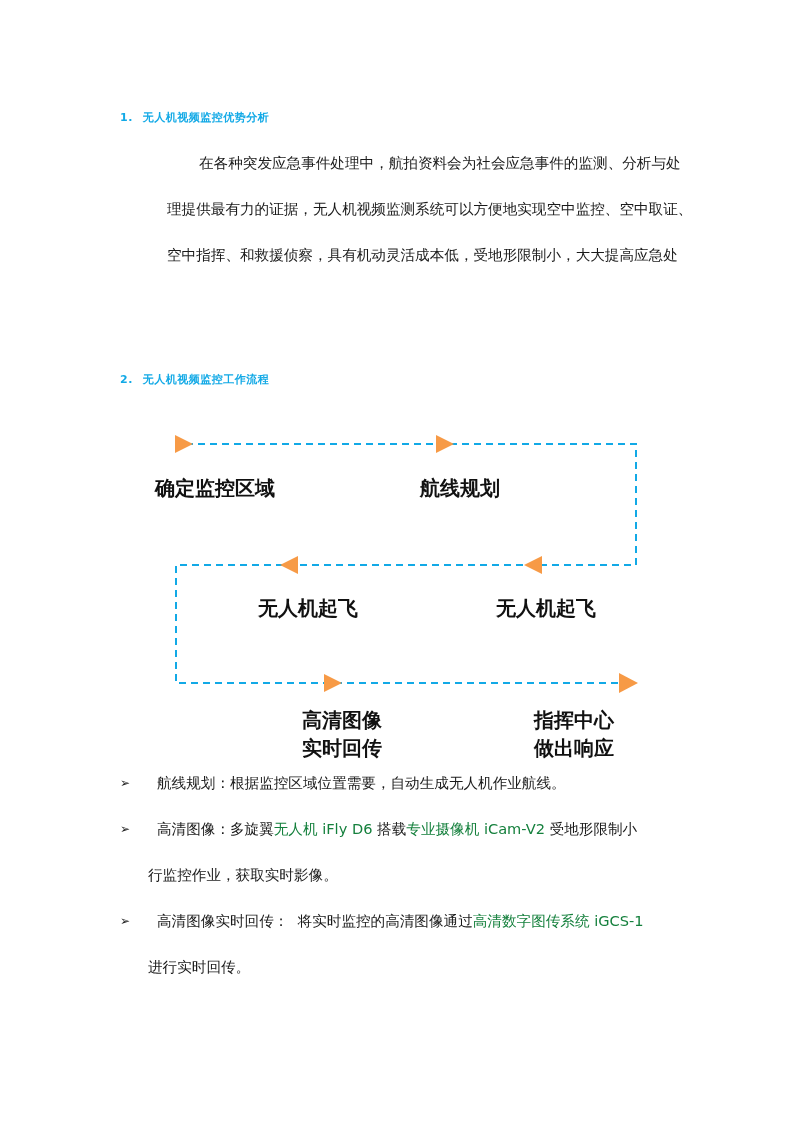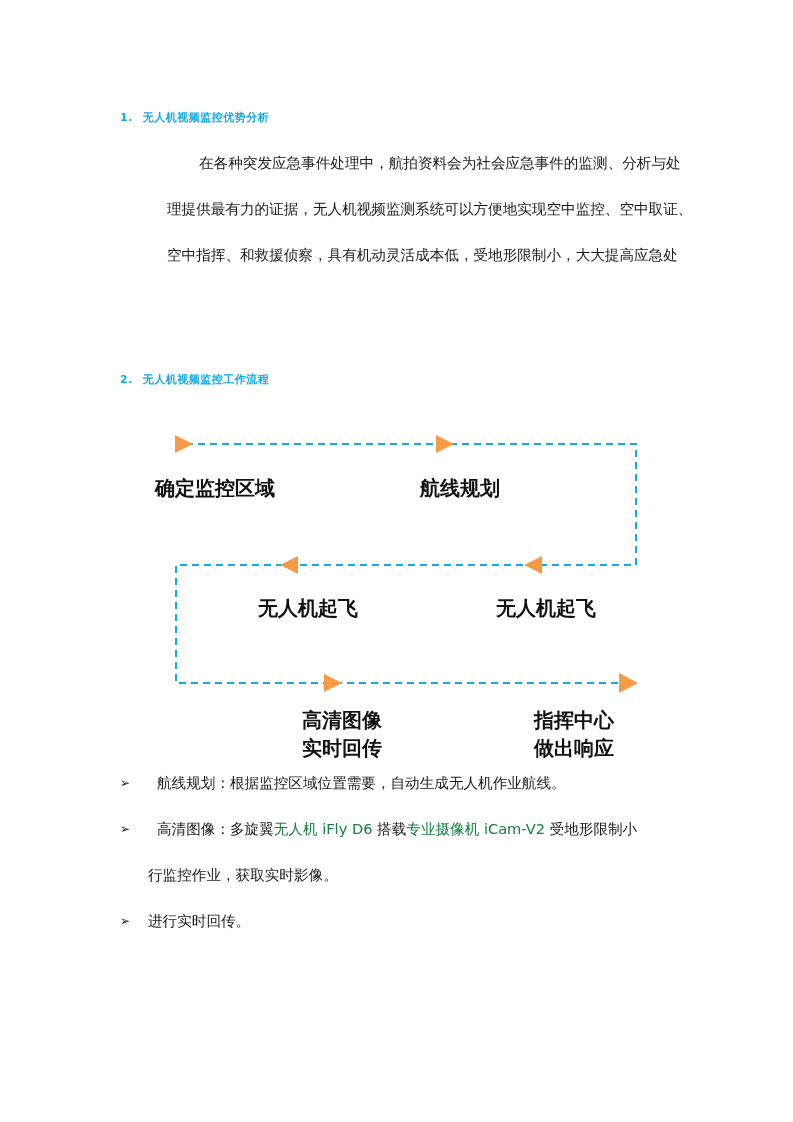--- a/index.html
+++ b/index.html
@@ -82,15 +82,16 @@
   <span class="marker">➢</span>
   <span class="content">
     <span class="row"><b>高清图像：</b><span>多旋翼</span><span class="link">无人机 iFly D6</span><span> 搭载</span><span class="link">专业摄像机 iCam-V2</span><span> 受地形限制小</span></span>
     <span class="row"><span>行监控作业，获取实时影像。</span></span>
   </span>
 </div>
 
 <div class="bullet" style="top:898px;">
   <span class="marker">➢</span>
   <span class="content">
+    <span class="row" style="white-space:pre"><b>高清图像实时回传：</b><span>  将实时监控的高清图像通过</span><span class="link">高清数字图传系统 iGCS-1</span></span>
     <span class="row"><span>进行实时回传。</span></span>
   </span>
 </div>
 
 </body></html>

